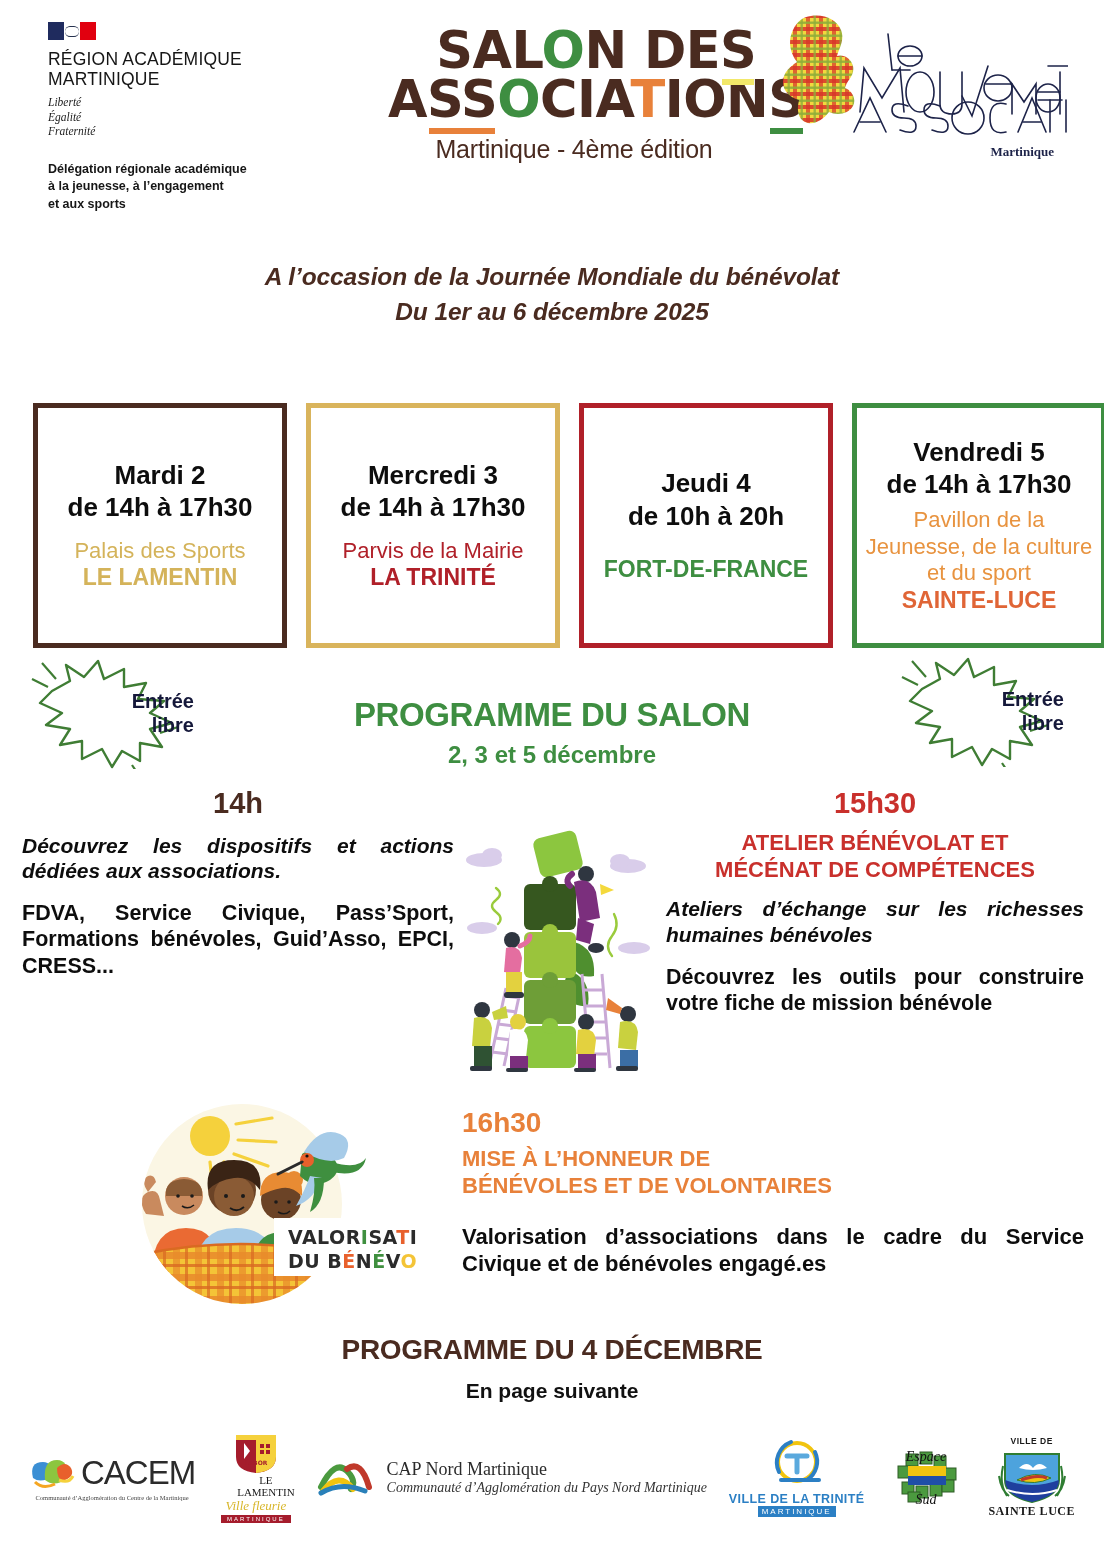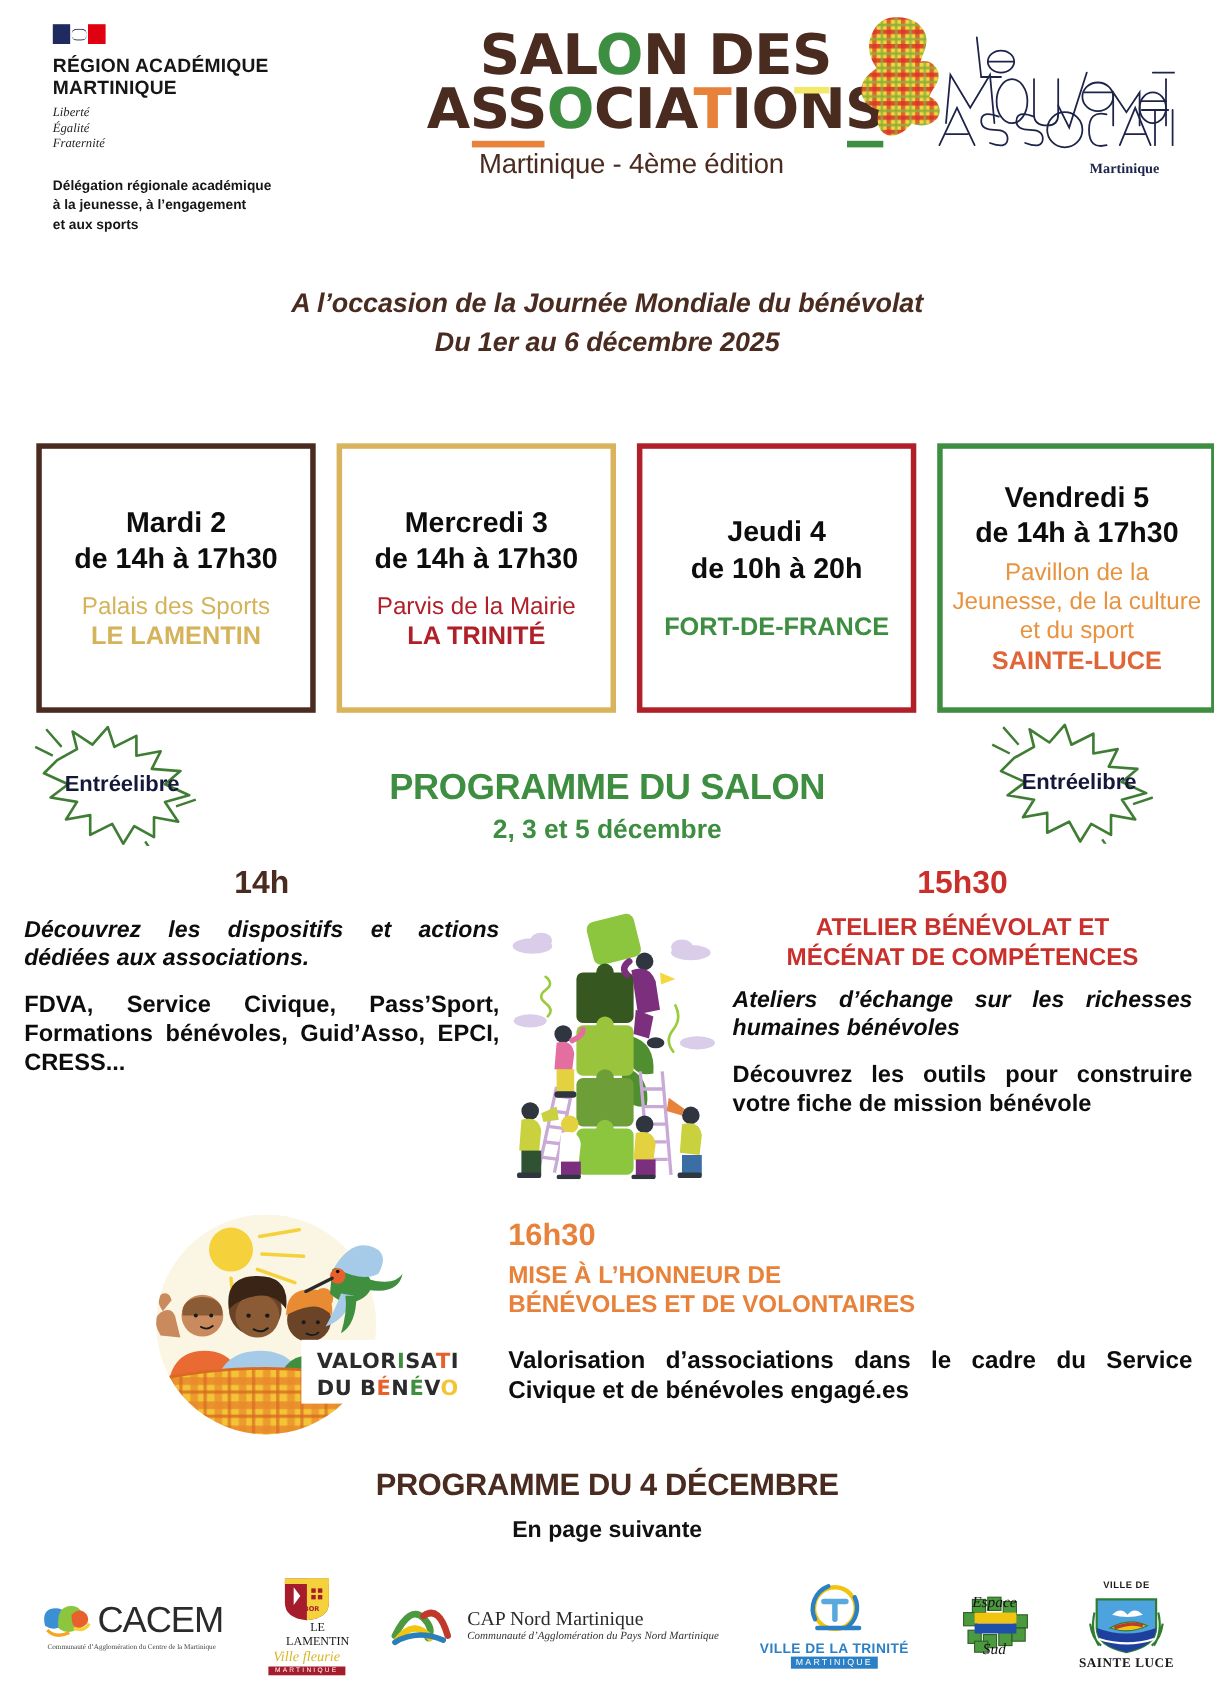--- a/index.html
+++ b/index.html
@@ -18,21 +18,21 @@
   .rna-logo { position: absolute; left: 48px; top: 22px; width: 260px; }
   .rna-flag { width: 48px; height: 18px; display: flex; margin-bottom: 9px; }
   .rna-flag .b { flex: 1; background: #1f2b5e; }
   .rna-flag .w { flex: 1; background: #fff; position: relative; }
   .rna-flag .r { flex: 1; background: #e1000f; }
   .rna-flag .w:after{
     content:""; position:absolute; left:1px; top:4px; width:14px; height:9px;
     border-top:1.5px solid #26324f; border-bottom:1.5px solid #26324f;
     border-radius:50%/70%;
   }
-  .rna-name { font-size: 17.5px; font-weight: 700; letter-spacing: .2px; line-height: 1.17; color: #161616; }
+  .rna-name { font-size: 17.5px; font-weight: 400; letter-spacing: .2px; line-height: 1.17; color: #161616; }
   .rna-devise { font-family: "Liberation Serif", serif; font-style: italic; font-size: 11.5px; line-height: 1.28; margin-top: 5px; color: #222; }
   .rna-dept { font-size: 12.5px; font-weight: 700; line-height: 1.38; margin-top: 22px; color: #161616; }
 
   
   .salon-logo { position: absolute; left: 388px; top: 28px; width: 372px; text-align: center; }
   .salon-wm { position: relative; display: inline-block; }
   .wm-line {
     font-weight: 800; color: #4a2b20; line-height: .92;
     letter-spacing: -.5px; white-space: nowrap;
     font-family: "DejaVu Sans", sans-serif;
@@ -73,22 +73,22 @@
   .box-venue { font-size: 22px; line-height: 1.22; margin-top: 14px; }
   .box-city { font-size: 23px; font-weight: 700; line-height: 1.2; }
   .box.compact .box-venue { margin-top: 6px; }
 
   
   .burst { position: absolute; width: 166px; height: 112px; }
   .burst-l { left: 28px; top: 657px; }
   .burst-r { left: 898px; top: 655px; }
   .burst svg { position: absolute; inset: 0; }
   .burst-text {
-    position: absolute; inset: 0; display: flex; flex-direction: row;
-    align-items: center; justify-content: center;
+    position: absolute; inset: 0; display: flex; flex-direction: column;
+    align-items: flex-end; justify-content: center;
     font-size: 20px; font-weight: 700; color: #15183a; line-height: 1.2;
   }
 
   
   .prog-head { position: absolute; left: 0; right: 0; top: 696px; text-align: center; }
   .prog-title { font-size: 33px; font-weight: 800; color: #3e8e41; letter-spacing: -.4px; }
   .prog-sub { font-size: 24px; font-weight: 800; color: #3e8e41; margin-top: 7px; }
 
   
   .col-left { position: absolute; left: 22px; top: 788px; width: 432px; }
@@ -120,21 +120,21 @@
   .bottom-sub { font-size: 21px; font-weight: 700; color: #111; margin-top: 13px; }
 
   
   .footer { position: absolute; left: 0; right: 0; top: 1412px; height: 130px;
             display: flex; align-items: center; justify-content: space-around; padding: 0 18px; }
   .flogo { display: flex; flex-direction: column; align-items: center; justify-content: center; }
   .flogo-cap { font-size: 6.5px; color: #444; margin-top: 2px; text-align: center;
                font-family: "Liberation Serif", serif; }
   .cacem-txt { font-size: 33px; letter-spacing: -1px; color: #2b2b2b; font-weight: 400; }
   .capnord-txt { font-family: "Liberation Serif", serif; font-size: 18px; color: #2b2b2b; }
-  .capnord-sub { font-family: "Liberation Serif", serif; font-style: italic; font-size: 10px; color: #333; }
+  .capnord-sub { font-family: "Liberation Serif", serif; font-style: italic; font-size: 14px; color: #333; }
   .trinite-txt { font-size: 12.5px; color: #2b7fc4; letter-spacing: .4px; font-weight: 600; }
   .trinite-sub { font-size: 8px; color: #fff; background: #2b7fc4; letter-spacing: 2px; padding: 1px 4px; }
   .lam-txt { font-family: "Liberation Serif", serif; font-size: 11px; line-height: 1.05; text-align: center; color: #1a1a1a; margin-left: 20px; }
   .lam-script { font-family: "Liberation Serif", serif; font-style: italic; font-size: 13px; color: #d8b62a; }
   .lam-band { font-size: 6px; letter-spacing: 2px; color: #fff; background: #a51c2c; padding: 1px 6px; margin-top: 1px; }
   .sl-txt1 { font-size: 8.5px; font-weight: 700; color: #1a1a1a; letter-spacing: .5px; }
   .sl-txt2 { font-size: 12px; font-weight: 700; color: #1a1a1a; letter-spacing: .5px; font-family: Liberation Serif, serif; }
 </style>
 </head>
 <body>

